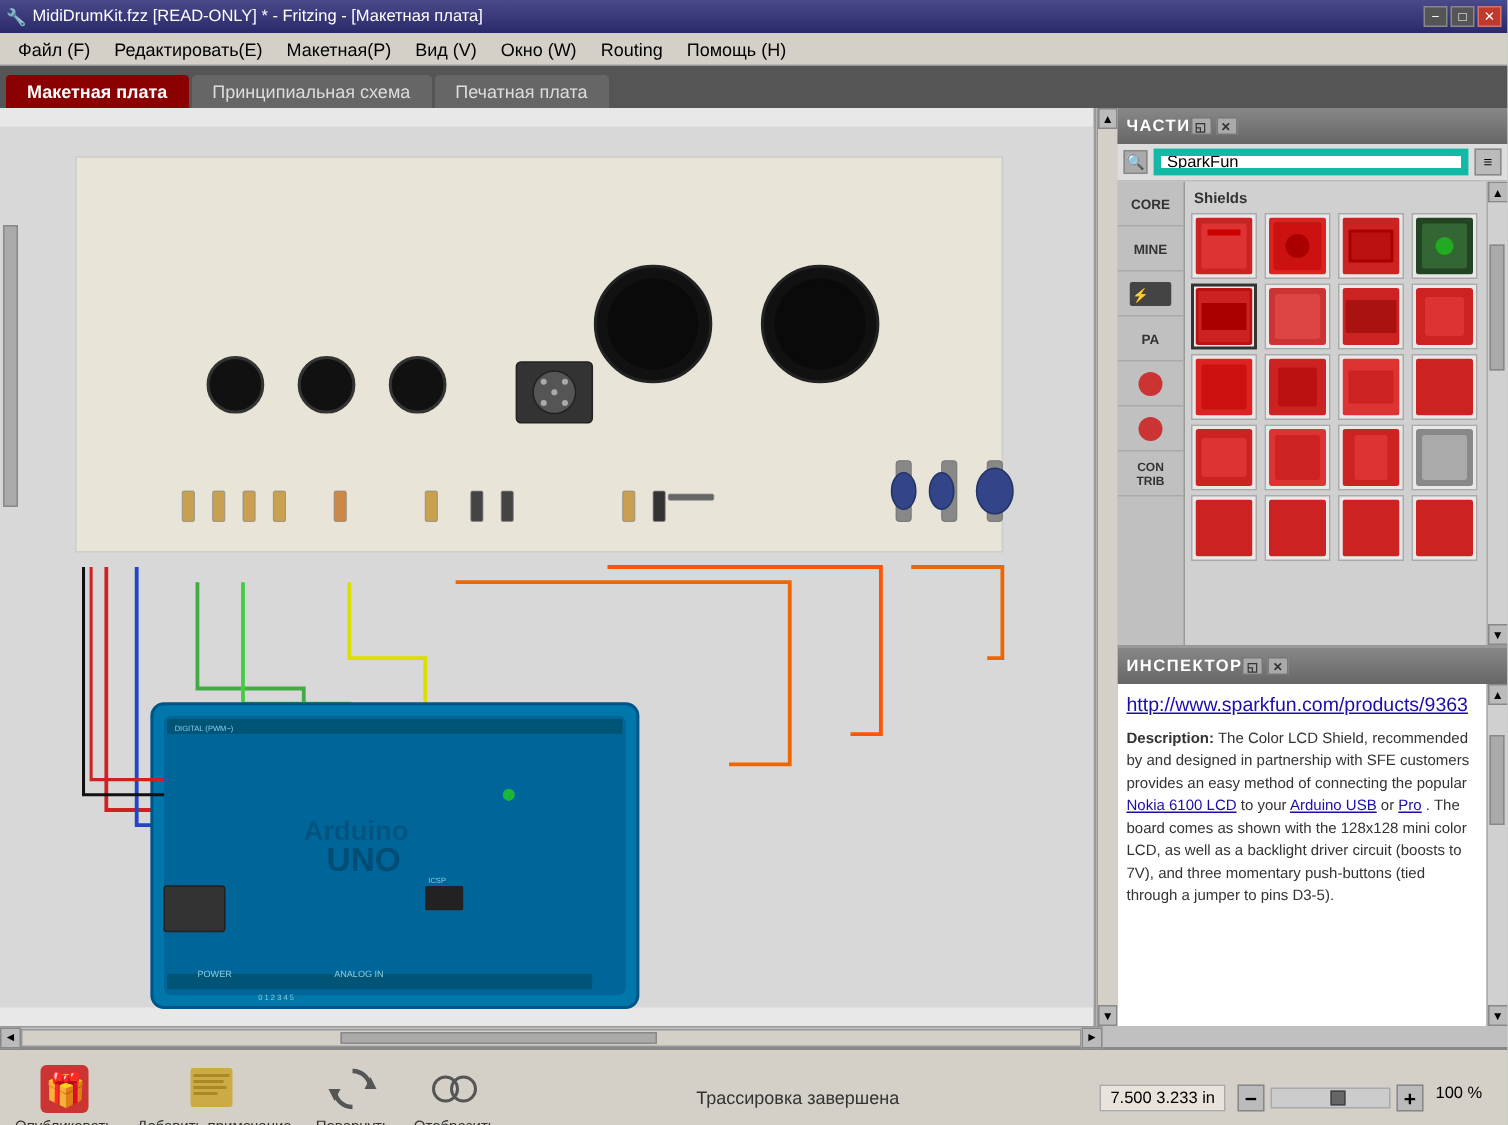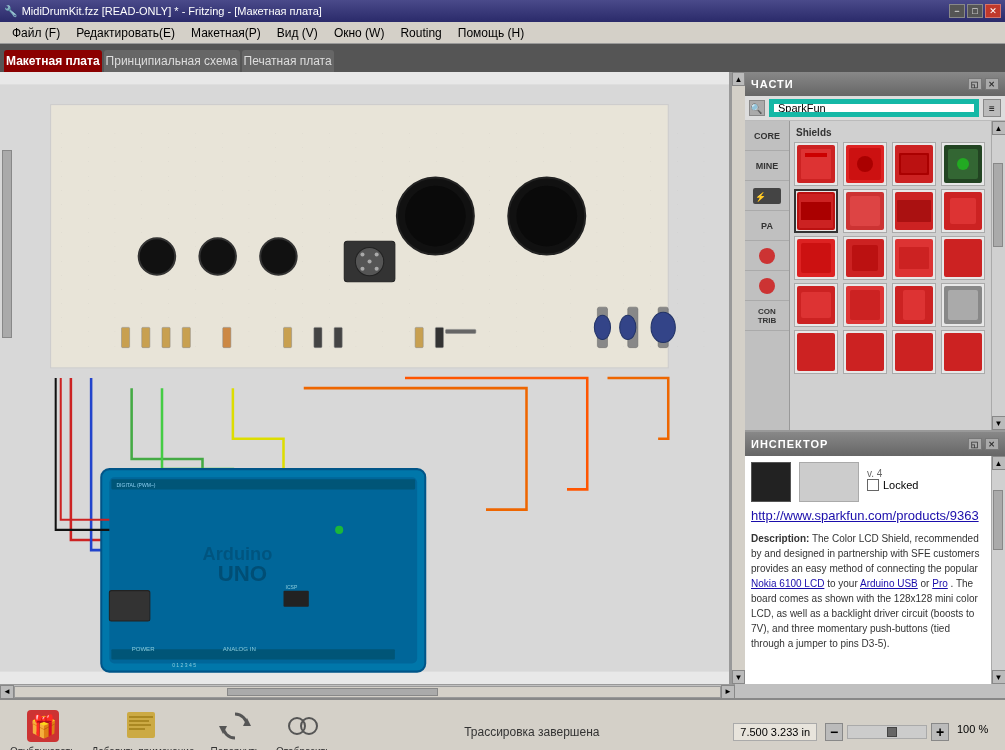--- a/index.html
+++ b/index.html
@@ -45,21 +45,21 @@
 
     
     .tabs-bar {
       height: 28px;
       background: #555;
       display: flex;
       align-items: flex-end;
       padding: 0 4px;
     }
     .tab {
-      padding: 4px 2px;
+      padding: 4px 14px;
       font-size: 12px;
       cursor: pointer;
       border-radius: 3px 3px 0 0;
       margin-right: 2px;
       color: #ddd;
       background: #666;
     }
     .tab.active {
       background: #8b0000;
       color: white;
@@ -95,21 +95,20 @@
       border-bottom: 2px solid #999;
       display: flex;
       flex-direction: column;
     }
     .panel-header {
       height: 18px;
       background: linear-gradient(to bottom, #888 0%, #666 100%);
       color: white;
       display: flex;
       align-items: center;
-      justify-content: space-between;
       padding: 12px 6px;
       font-size: 11px;
       font-weight: bold;
       letter-spacing: 1px;
     }
     .panel-header-controls { display: flex; gap: 3px; }
     .panel-header-btn {
       width: 14px; height: 12px; background: #aaa; border: 1px solid #777;
       display: flex; align-items: center; justify-content: center;
       font-size: 8px; cursor: pointer; color: #333;
@@ -794,31 +793,20 @@
     <div class="inspector-panel">
       <div class="panel-header">
         <span>ИНСПЕКТОР</span>
         <div class="panel-header-controls">
           <div class="panel-header-btn">◱</div>
           <div class="panel-header-btn">✕</div>
         </div>
       </div>
       <div style="display:flex;flex:1;overflow:hidden;">
         <div class="inspector-content">
-          <div class="inspector-preview-row">
-            <div class="inspector-thumb"></div>
-            <div class="inspector-thumb-light"></div>
-            <div>
-              <div class="inspector-version">v. 4</div>
-              <div class="inspector-locked-row">
-                <div class="checkbox-box"></div>
-                <span>Locked</span>
-              </div>
-            </div>
-          </div>
           <a class="inspector-link">http://www.sparkfun.com/products/9363</a>
           <div class="inspector-desc">
             <strong>Description:</strong>
             <span> The Color LCD Shield, recommended by and designed in partnership with SFE customers provides an easy method of connecting the popular </span>
             <span class="link-text">Nokia 6100 LCD</span>
             <span> to your </span>
             <span class="link-text">Arduino USB</span>
             <span> or </span>
             <span class="link-text">Pro</span>
             <span>. The board comes as shown with the 128x128 mini color LCD, as well as a backlight driver circuit (boosts to 7V), and three momentary push-buttons (tied through a jumper to pins D3-5).</span>

